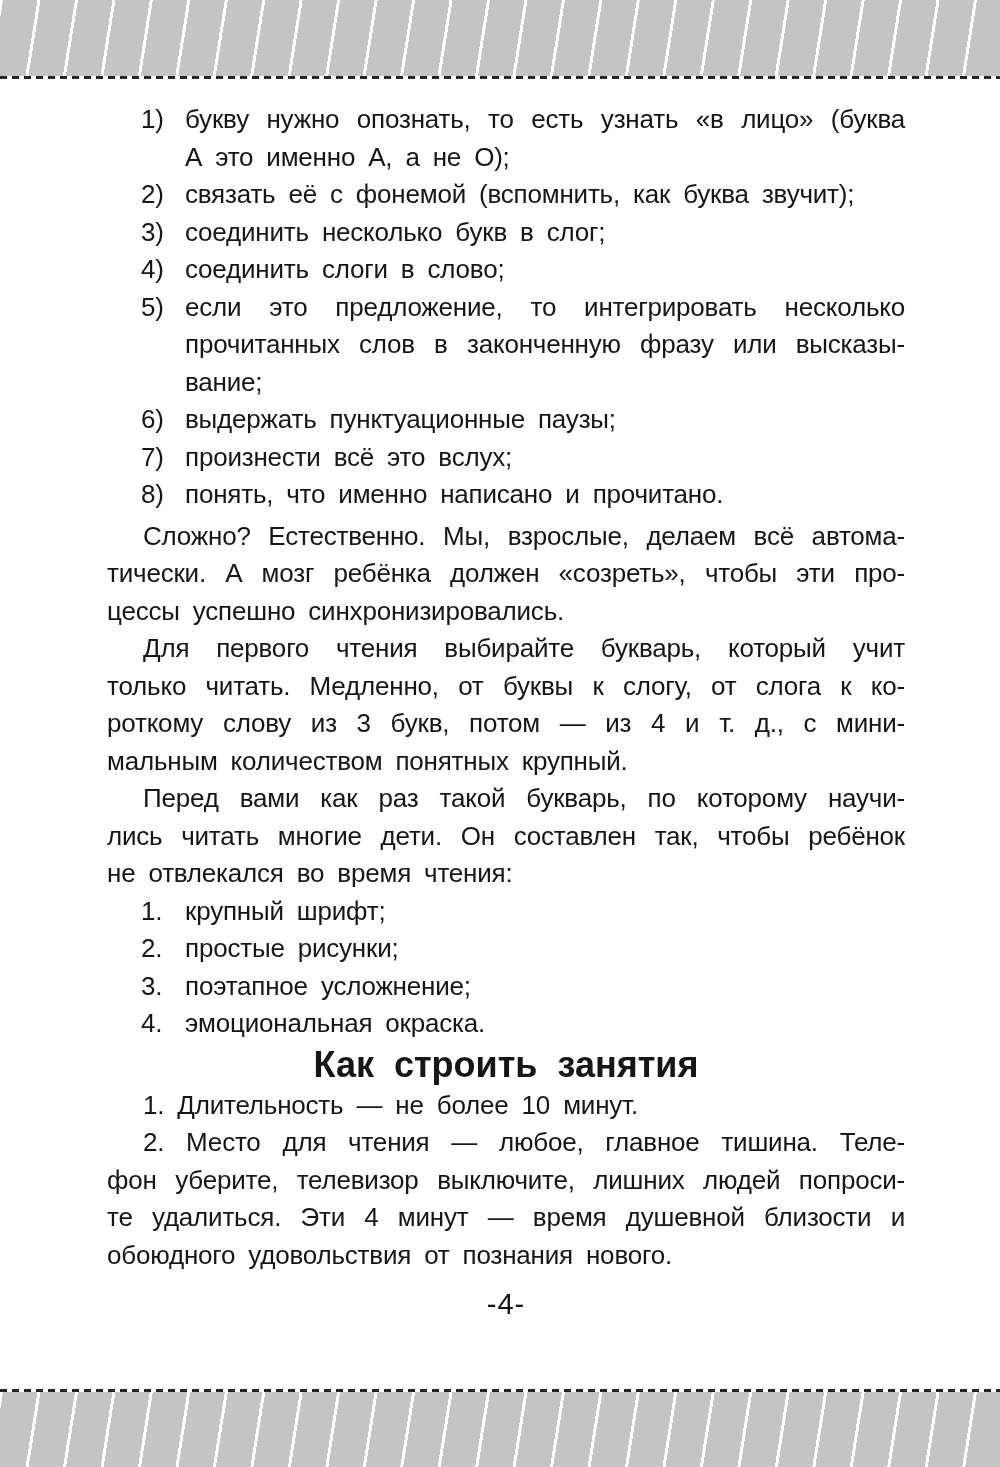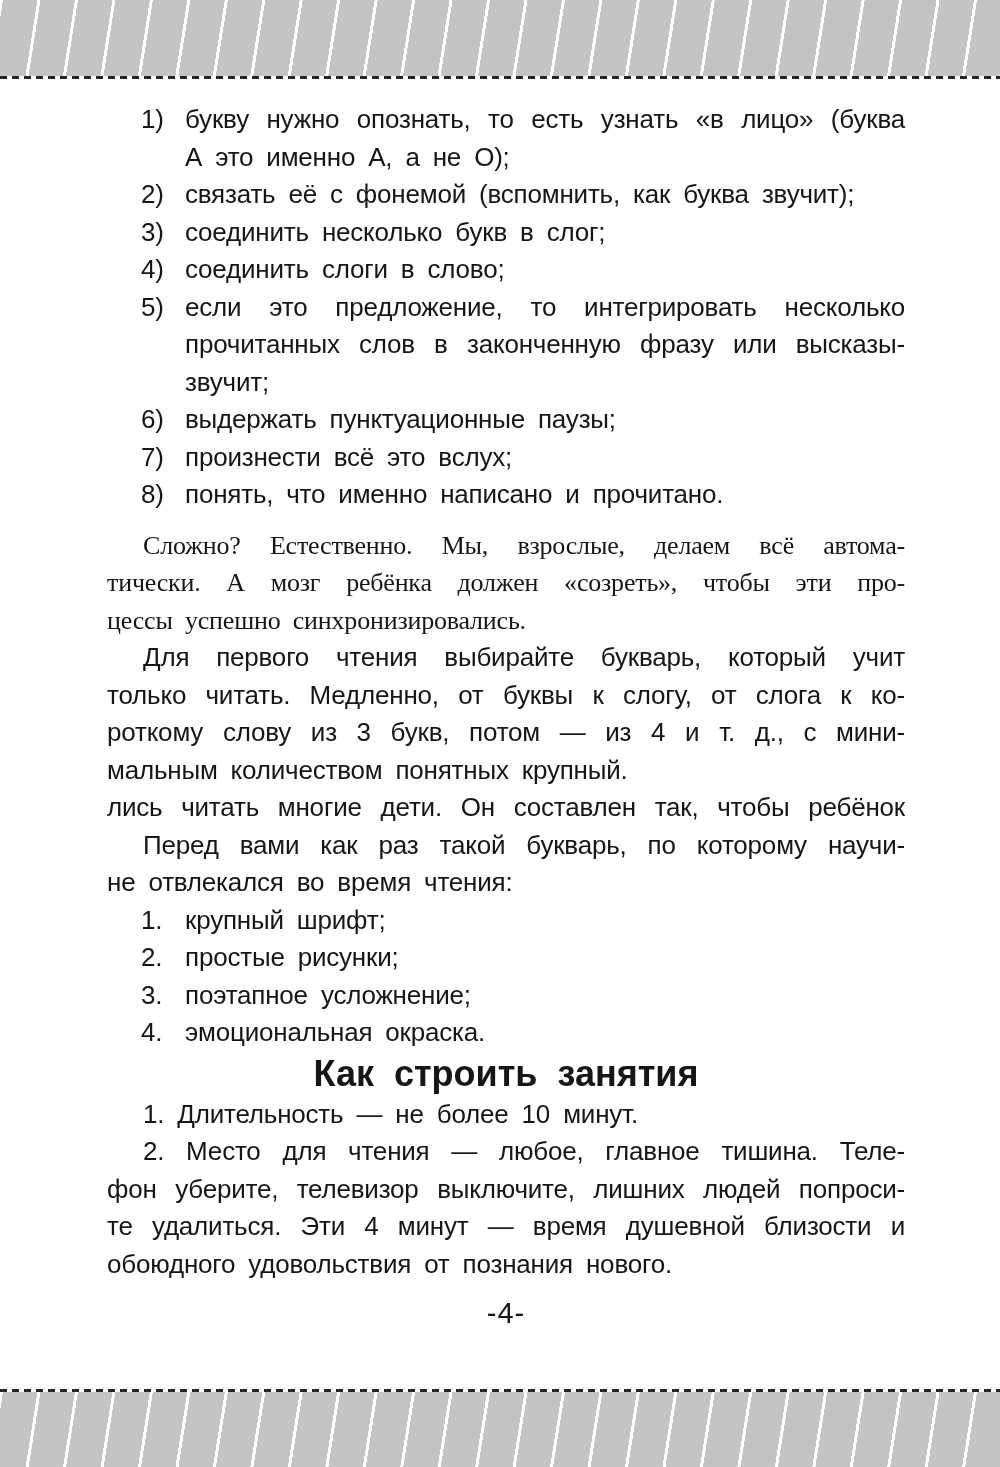--- a/index.html
+++ b/index.html
@@ -37,21 +37,21 @@
     text-align-last:left;
     word-spacing:6px;
   }
   .tline.tindent{padding-left:36px;}
   
   .hlist{list-style:none;margin:0;padding:0;}
   .hitem{position:relative;padding-left:78px;}
   .hnum{position:absolute;left:34px;top:0;}
   
   .para{margin:0;}
-  .para.gap-top{margin-top:13px;font-family:Liberation Serif, serif;}
+  .para.gap-top{margin-top:4px;}
   .rule-heading{
     margin:8px 0;font-size:29px;font-weight:normal;
     line-height:37.5px;text-align:center;word-spacing:16px;
     letter-spacing:0;
   }
   .lessons-heading{
     margin:0;font-size:36px;font-weight:bold;
     line-height:44px;text-align:center;word-spacing:10px;
     letter-spacing:0;
   }
@@ -93,21 +93,21 @@
         <span class="hnum">4)</span>
         <div class="hlines">
             <div class="tline tlast">соединить слоги в слово;</div>
           </div>
       </li>
       <li class="hitem">
         <span class="hnum">5)</span>
         <div class="hlines">
             <div class="tline">если это предложение, то интегрировать несколько</div>
             <div class="tline">прочитанных слов в законченную фразу или высказы-</div>
-            <div class="tline tlast">звучит;</div>
+            <div class="tline tlast">вание;</div>
           </div>
       </li>
       <li class="hitem">
         <span class="hnum">6)</span>
         <div class="hlines">
             <div class="tline tlast">выдержать пунктуационные паузы;</div>
           </div>
       </li>
       <li class="hitem">
         <span class="hnum">7)</span>
@@ -131,22 +131,22 @@
 
 
     <div class="para">
         <div class="tline tindent">Для первого чтения выбирайте букварь, который учит</div>
         <div class="tline">только читать. Медленно, от буквы к слогу, от слога к ко-</div>
         <div class="tline">роткому слову из 3 букв, потом — из 4 и т. д., с мини-</div>
         <div class="tline tlast">мальным количеством понятных крупный.</div>
       </div>
 
     <div class="para">
+        <div class="tline tindent">Перед вами как раз такой букварь, по которому научи-</div>
         <div class="tline">лись читать многие дети. Он составлен так, чтобы ребёнок</div>
-        <div class="tline tindent">Перед вами как раз такой букварь, по которому научи-</div>
         <div class="tline tlast">не отвлекался во время чтения:</div>
       </div>
 
     <ol class="hlist">
       <li class="hitem">
         <span class="hnum">1.</span>
         <div class="hlines">
             <div class="tline tlast">крупный шрифт;</div>
           </div>
       </li>

